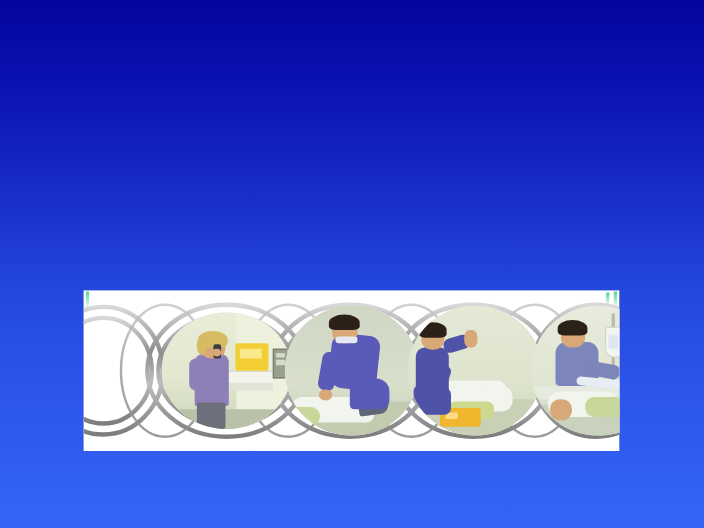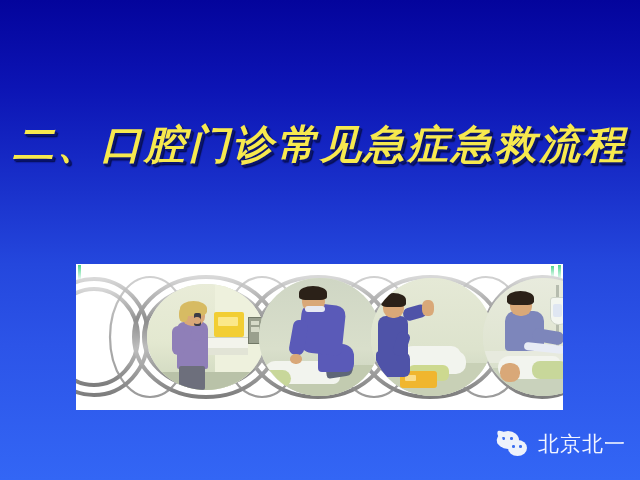--- a/index.html
+++ b/index.html
@@ -177,23 +177,20 @@
     letter-spacing: 1px;
     font-family: "DejaVu Sans", "Liberation Sans", sans-serif;
     white-space: nowrap;
   }
 </style>
 </head>
 <body>
 
 <div id="slide">
 
-  <div id="title-block">
-    <span id="slide-title">二、口腔门诊常见急症急救流程</span>
-  </div>
 
   <div id="image-panel">
 
     <div class="corner-mark cm-tl"></div>
     <div class="corner-mark cm-tr"></div>
     <div class="corner-mark cm-tr2"></div>
 
     <svg id="chain-layer" viewBox="0 0 487 146">
       <defs>
         <linearGradient id="ringGrad" x1="0" y1="0" x2="0" y2="1">
@@ -329,27 +326,14 @@
 
         <div class="sh torso-steel" style="left:40%;top:44%;width:26%;height:11%;border-radius:6px;transform:rotate(10deg);"></div>
         <div class="sh" style="left:34%;top:56%;width:34%;height:7%;background:#e8ecf5;border-radius:4px;transform:rotate(6deg);"></div>
 
         <div class="sh skin" style="left:22%;top:15%;width:18%;height:17%;border-radius:46%;"></div>
         <div class="sh hair-dark" style="left:20%;top:11%;width:22%;height:12%;border-radius:50% 50% 24% 24%;"></div>
       </div>
     </div>
   </div>
 
-  <div id="watermark">
-    <div id="wechat-icon">
-      <div class="bubble bubble-big"></div>
-      <div class="bubble-big-tail"></div>
-      <div class="dot" style="left:5px;  top:6px;"></div>
-      <div class="dot" style="left:13px; top:6px;"></div>
-      <div class="bubble bubble-small"></div>
-      <div class="bubble-small-tail"></div>
-      <div class="dot" style="left:15px; top:14px;"></div>
-      <div class="dot" style="left:22px; top:14px;"></div>
-    </div>
-    <span id="watermark-text">北京北一</span>
-  </div>
 
 </div>
 
 </body></html>

